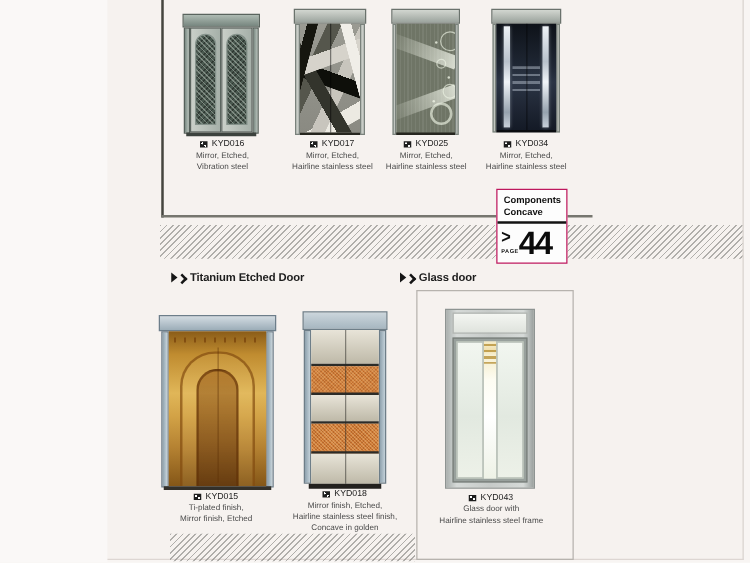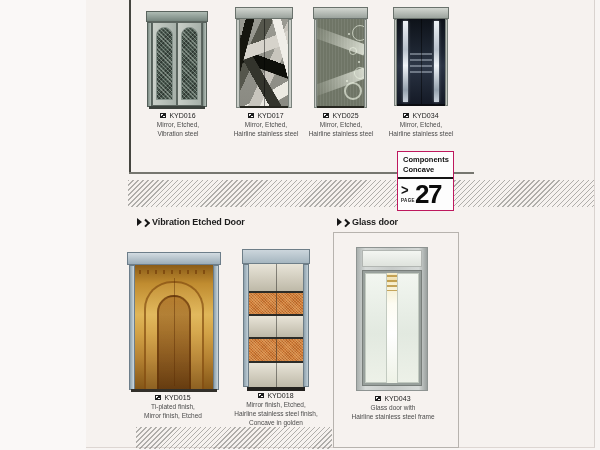--- a/index.html
+++ b/index.html
@@ -241,29 +241,29 @@
   <div class="abs" id="cbox">
     <div class="cb-top">
       <div>Components</div>
       <div>Concave</div>
     </div>
     <div class="cb-bottom">
       <div class="cb-chevcol">
         <span class="cb-chev">&gt;</span>
         <span class="cb-page">PAGE</span>
       </div>
-      <span class="cb-num">27</span>
+      <span class="cb-num">44</span>
     </div>
   </div>
 
   <div class="abs heading" style="left:137px;top:217px;">
     <span class="marker"></span>
-    <span class="htext">Vibration Etched Door</span>
-  </div>
-  <div class="abs heading" style="left:337px;top:217px;">
+    <span class="htext">Titanium Etched Door</span>
+  </div>
+  <div class="abs heading" style="left:320px;top:217px;">
     <span class="marker"></span>
     <span class="htext">Glass door</span>
   </div>
   <div class="abs" id="glass-box"></div>
 
   <div class="abs door" style="left:129px;top:252px;width:90px;height:140px;">
     <div class="lintel d5-lintel"></div>
     <div class="jamb d5-jamb" style="left:0;"></div>
     <div class="jamb d5-jamb" style="right:0;"></div>
     <div class="d5-face">

